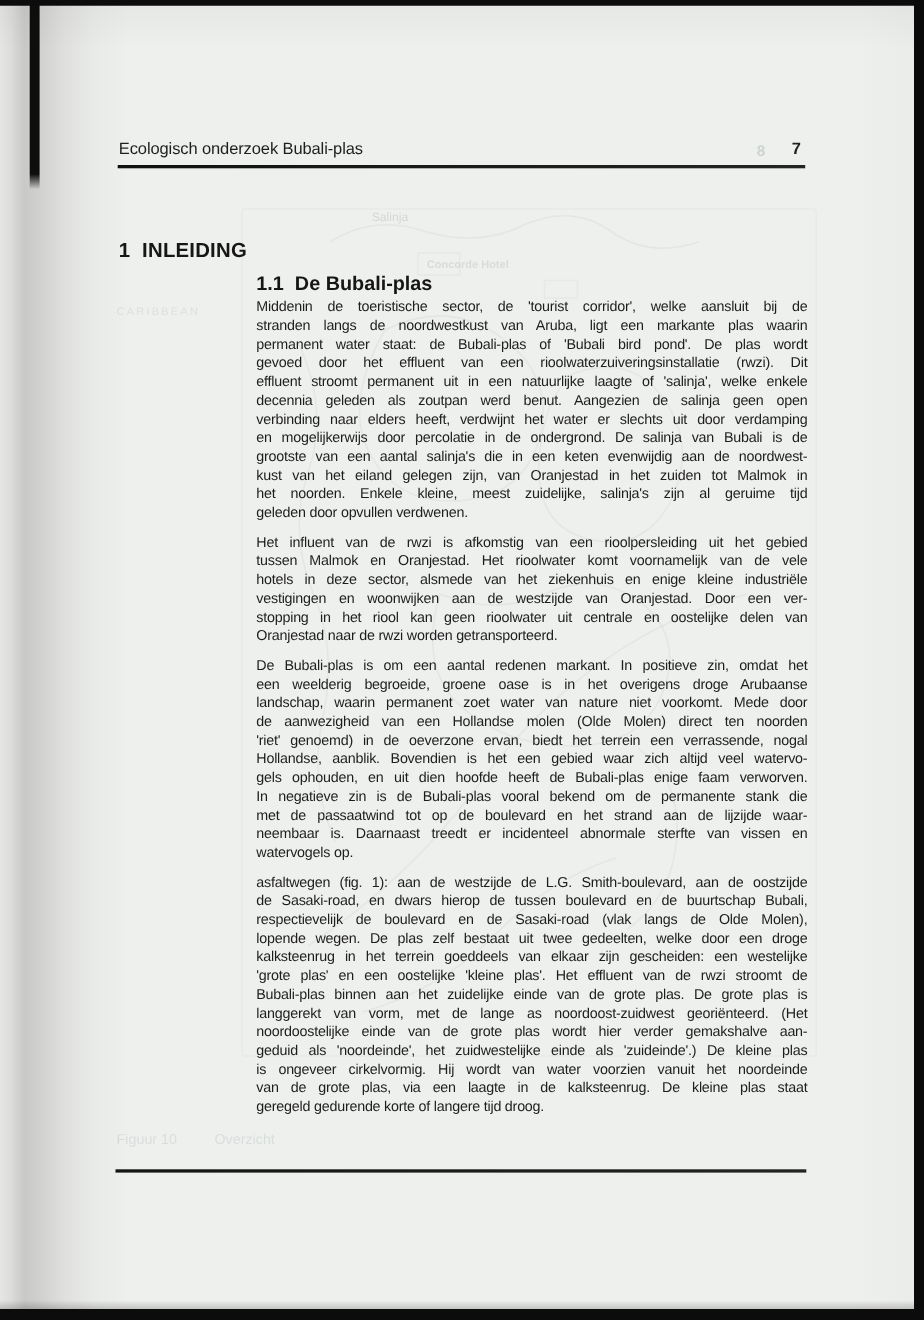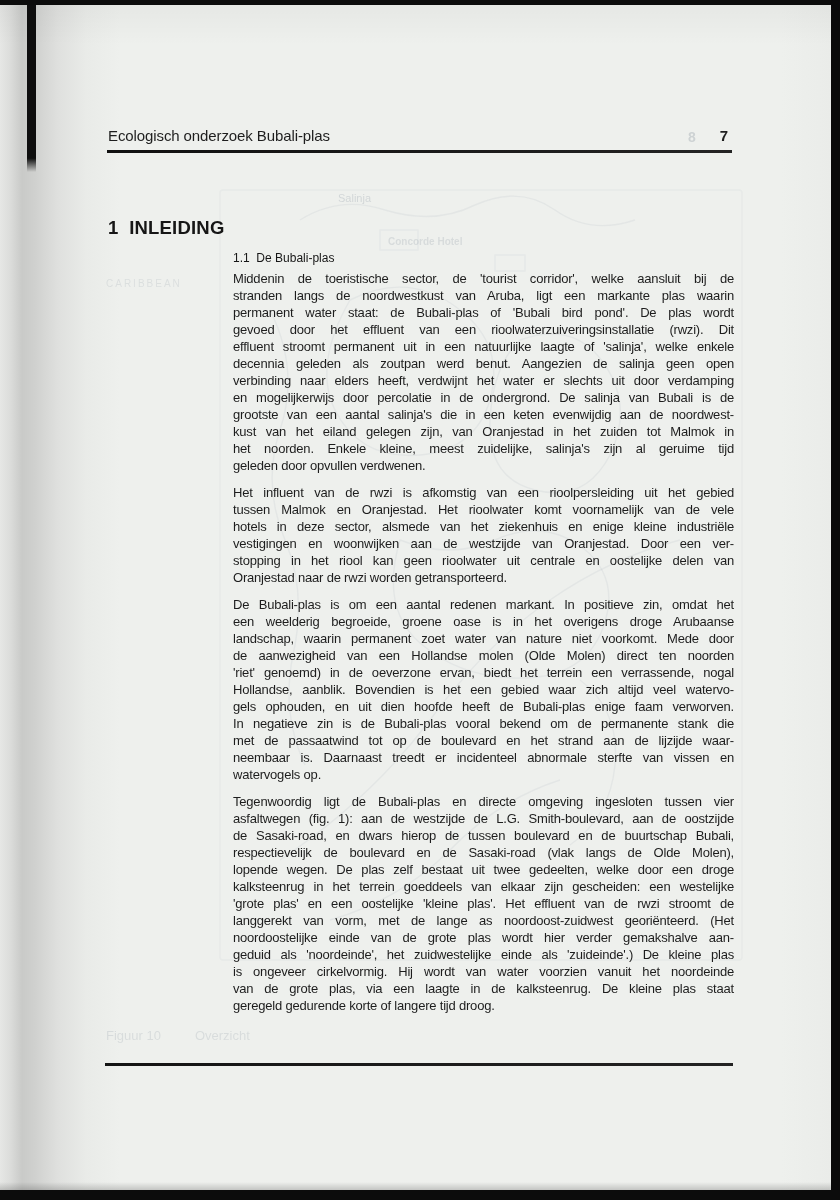--- a/index.html
+++ b/index.html
@@ -58,21 +58,21 @@
   }
   .h1{
     position:absolute;left:108px;top:189px;
     font-size:18.5px;font-weight:bold;color:#161616;
     letter-spacing:0.2px;white-space:pre;margin-top:28px;
   }
   .content{
     position:absolute;left:233px;top:250px;width:501px;color:#1d1d1d;
   }
   .h2{
-    font-size:12px;font-weight:normal;line-height:17px;margin:0 0 3px 0;
+    font-size:18px;font-weight:bold;line-height:17px;margin:0 0 3px 0;
     white-space:pre;color:#161616;
   }
   .para{margin:0 0 10px 0;}
   .line{
     font-size:13px;line-height:17px;letter-spacing:-0.2px;
     text-align:justify;text-align-last:justify;text-justify:inter-word;
     white-space:normal;
   }
   .line.last{text-align-last:left;}
   .bottom-rule{
@@ -146,27 +146,27 @@
       <div class="line">de aanwezigheid van een Hollandse molen (Olde Molen) direct ten noorden</div>
       <div class="line">'riet' genoemd) in de oeverzone ervan, biedt het terrein een verrassende, nogal</div>
       <div class="line">Hollandse, aanblik. Bovendien is het een gebied waar zich altijd veel watervo-</div>
       <div class="line">gels ophouden, en uit dien hoofde heeft de Bubali-plas enige faam verworven.</div>
       <div class="line">In negatieve zin is de Bubali-plas vooral bekend om de permanente stank die</div>
       <div class="line">met de passaatwind tot op de boulevard en het strand aan de lijzijde waar-</div>
       <div class="line">neembaar is. Daarnaast treedt er incidenteel abnormale sterfte van vissen en</div>
       <div class="line last">watervogels op.</div>
     </div>
   <div class="para">
-      <div class="line">Tegenwoordig ligt de Bubali-plas en directe omgeving ingesloten tussen vier</div>
       <div class="line">asfaltwegen (fig. 1): aan de westzijde de L.G. Smith-boulevard, aan de oostzijde</div>
       <div class="line">de Sasaki-road, en dwars hierop de tussen boulevard en de buurtschap Bubali,</div>
       <div class="line">respectievelijk de boulevard en de Sasaki-road (vlak langs de Olde Molen),</div>
       <div class="line">lopende wegen. De plas zelf bestaat uit twee gedeelten, welke door een droge</div>
       <div class="line">kalksteenrug in het terrein goeddeels van elkaar zijn gescheiden: een westelijke</div>
       <div class="line">'grote plas' en een oostelijke 'kleine plas'. Het effluent van de rwzi stroomt de</div>
+      <div class="line">Bubali-plas binnen aan het zuidelijke einde van de grote plas. De grote plas is</div>
       <div class="line">langgerekt van vorm, met de lange as noordoost-zuidwest georiënteerd. (Het</div>
       <div class="line">noordoostelijke einde van de grote plas wordt hier verder gemakshalve aan-</div>
       <div class="line">geduid als 'noordeinde', het zuidwestelijke einde als 'zuideinde'.) De kleine plas</div>
       <div class="line">is ongeveer cirkelvormig. Hij wordt van water voorzien vanuit het noordeinde</div>
       <div class="line">van de grote plas, via een laagte in de kalksteenrug. De kleine plas staat</div>
       <div class="line last">geregeld gedurende korte of langere tijd droog.</div>
     </div>
 </div>
 
 <div class="bottom-rule"></div>

